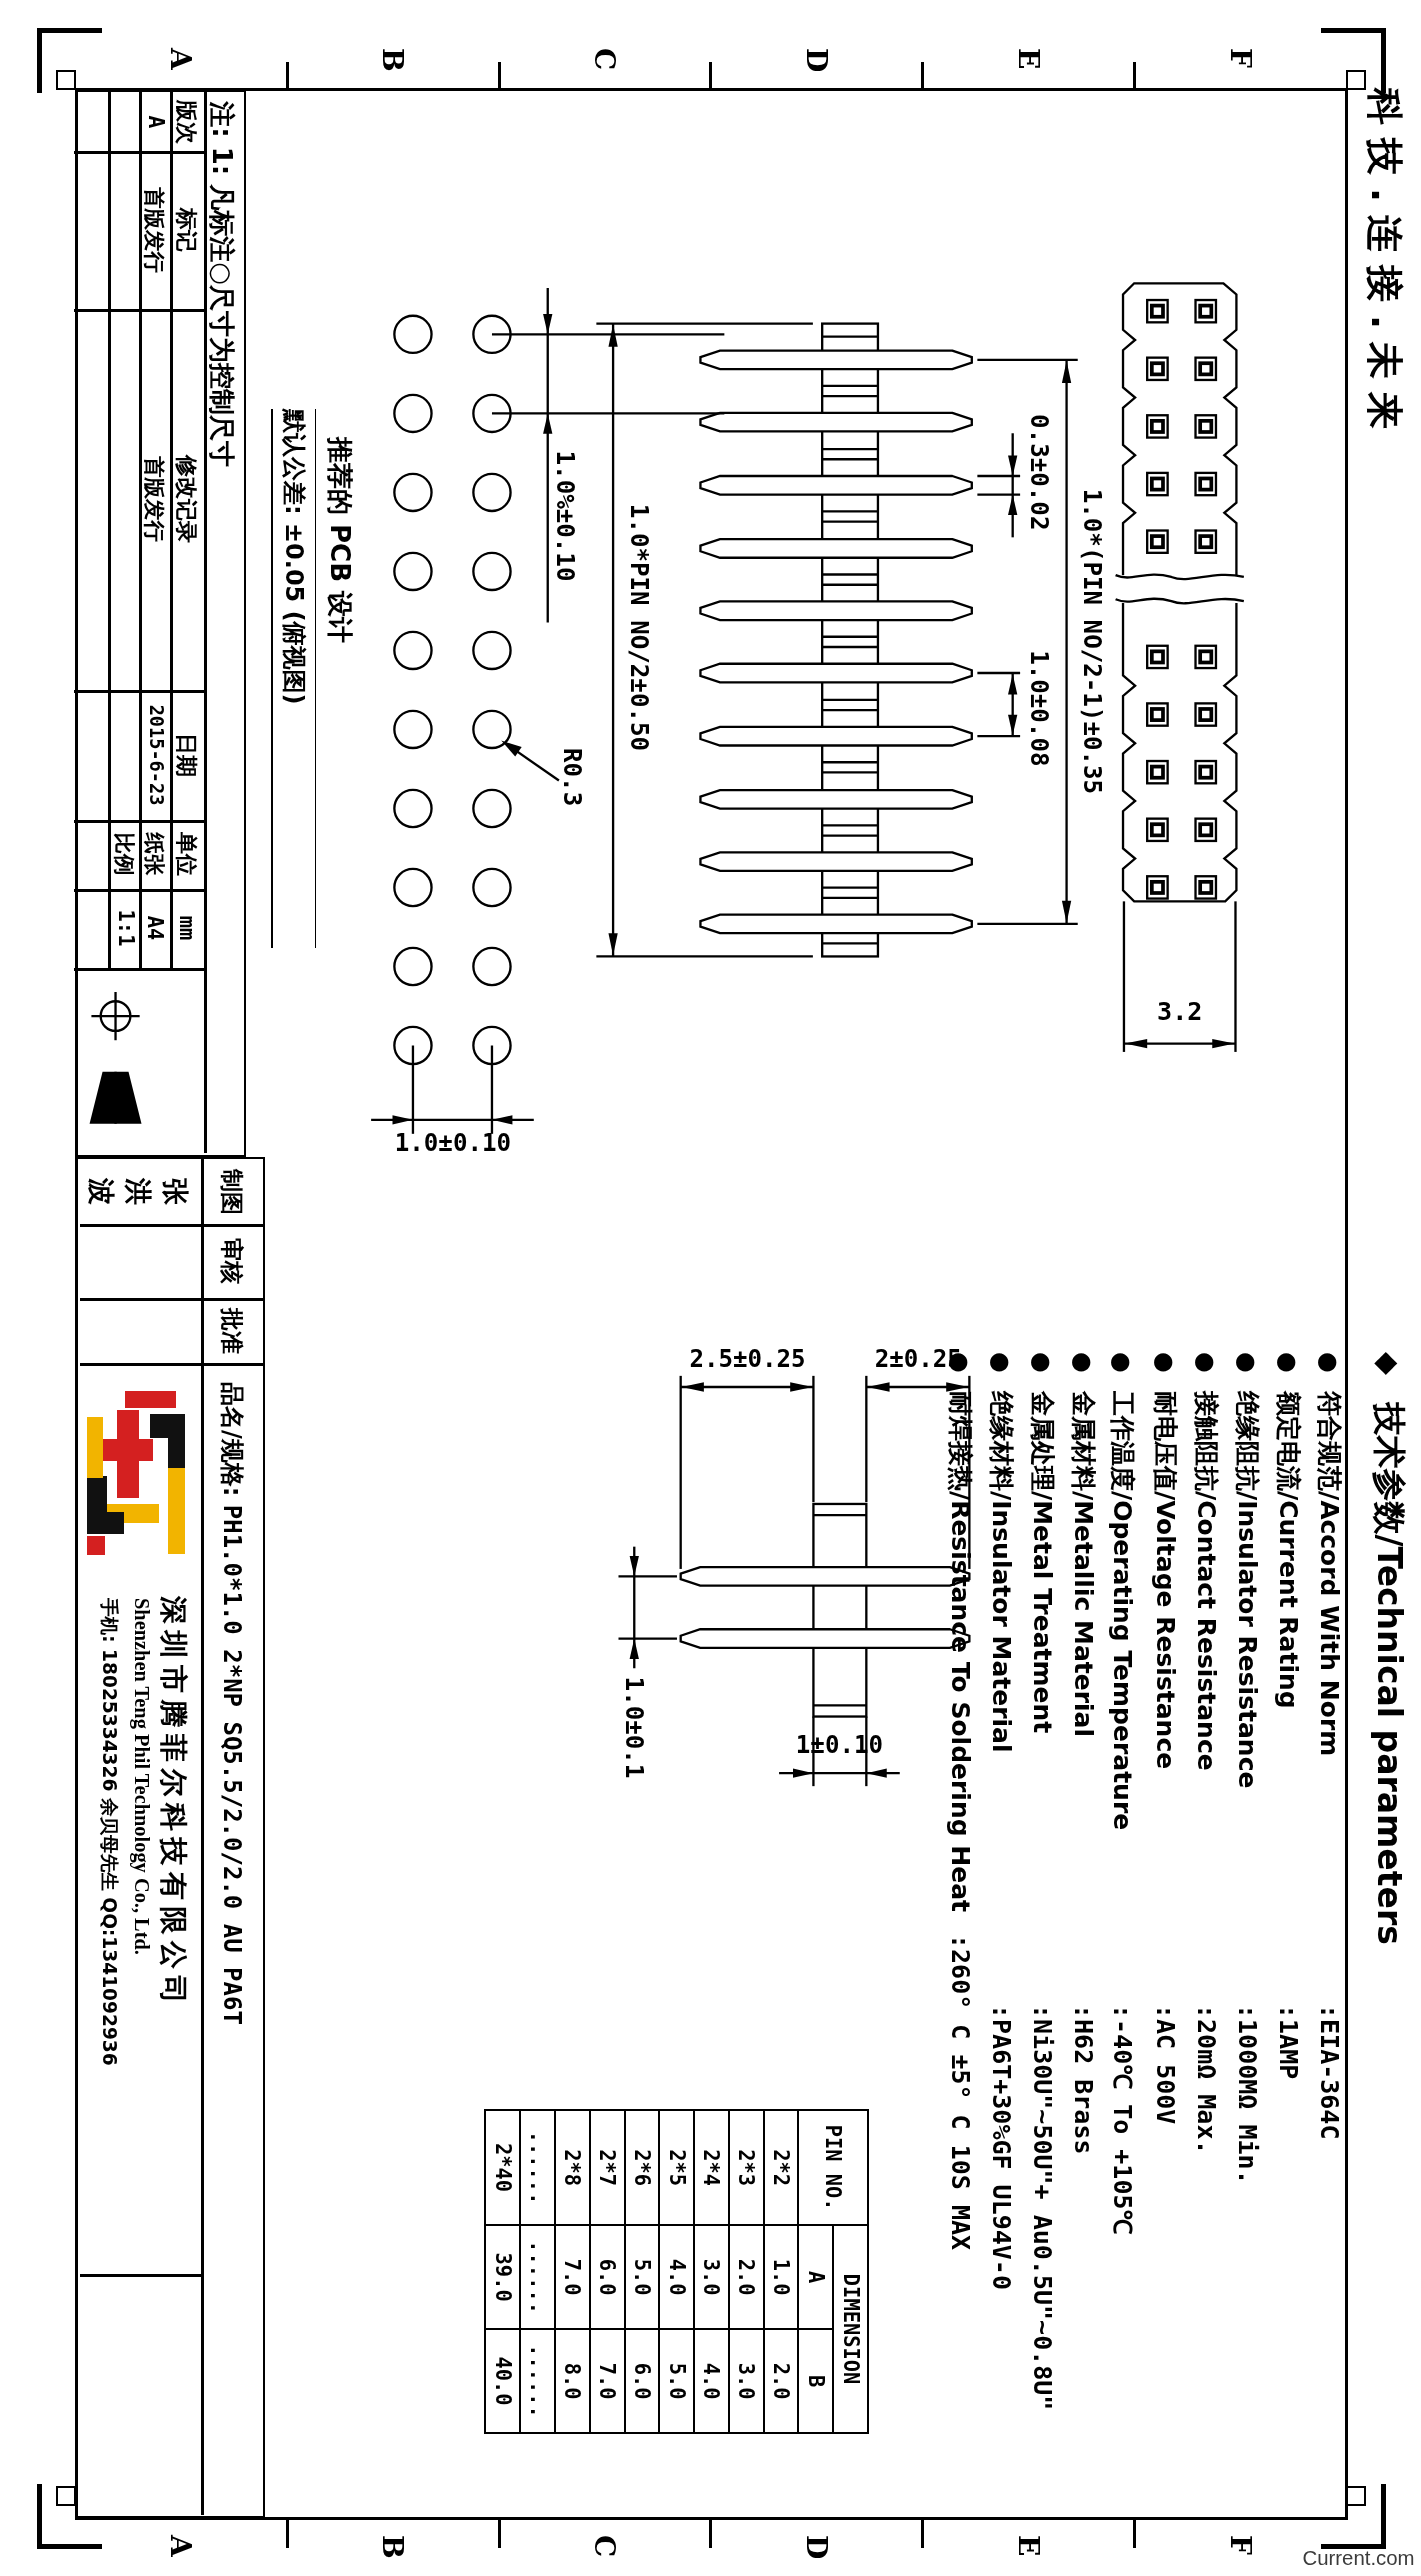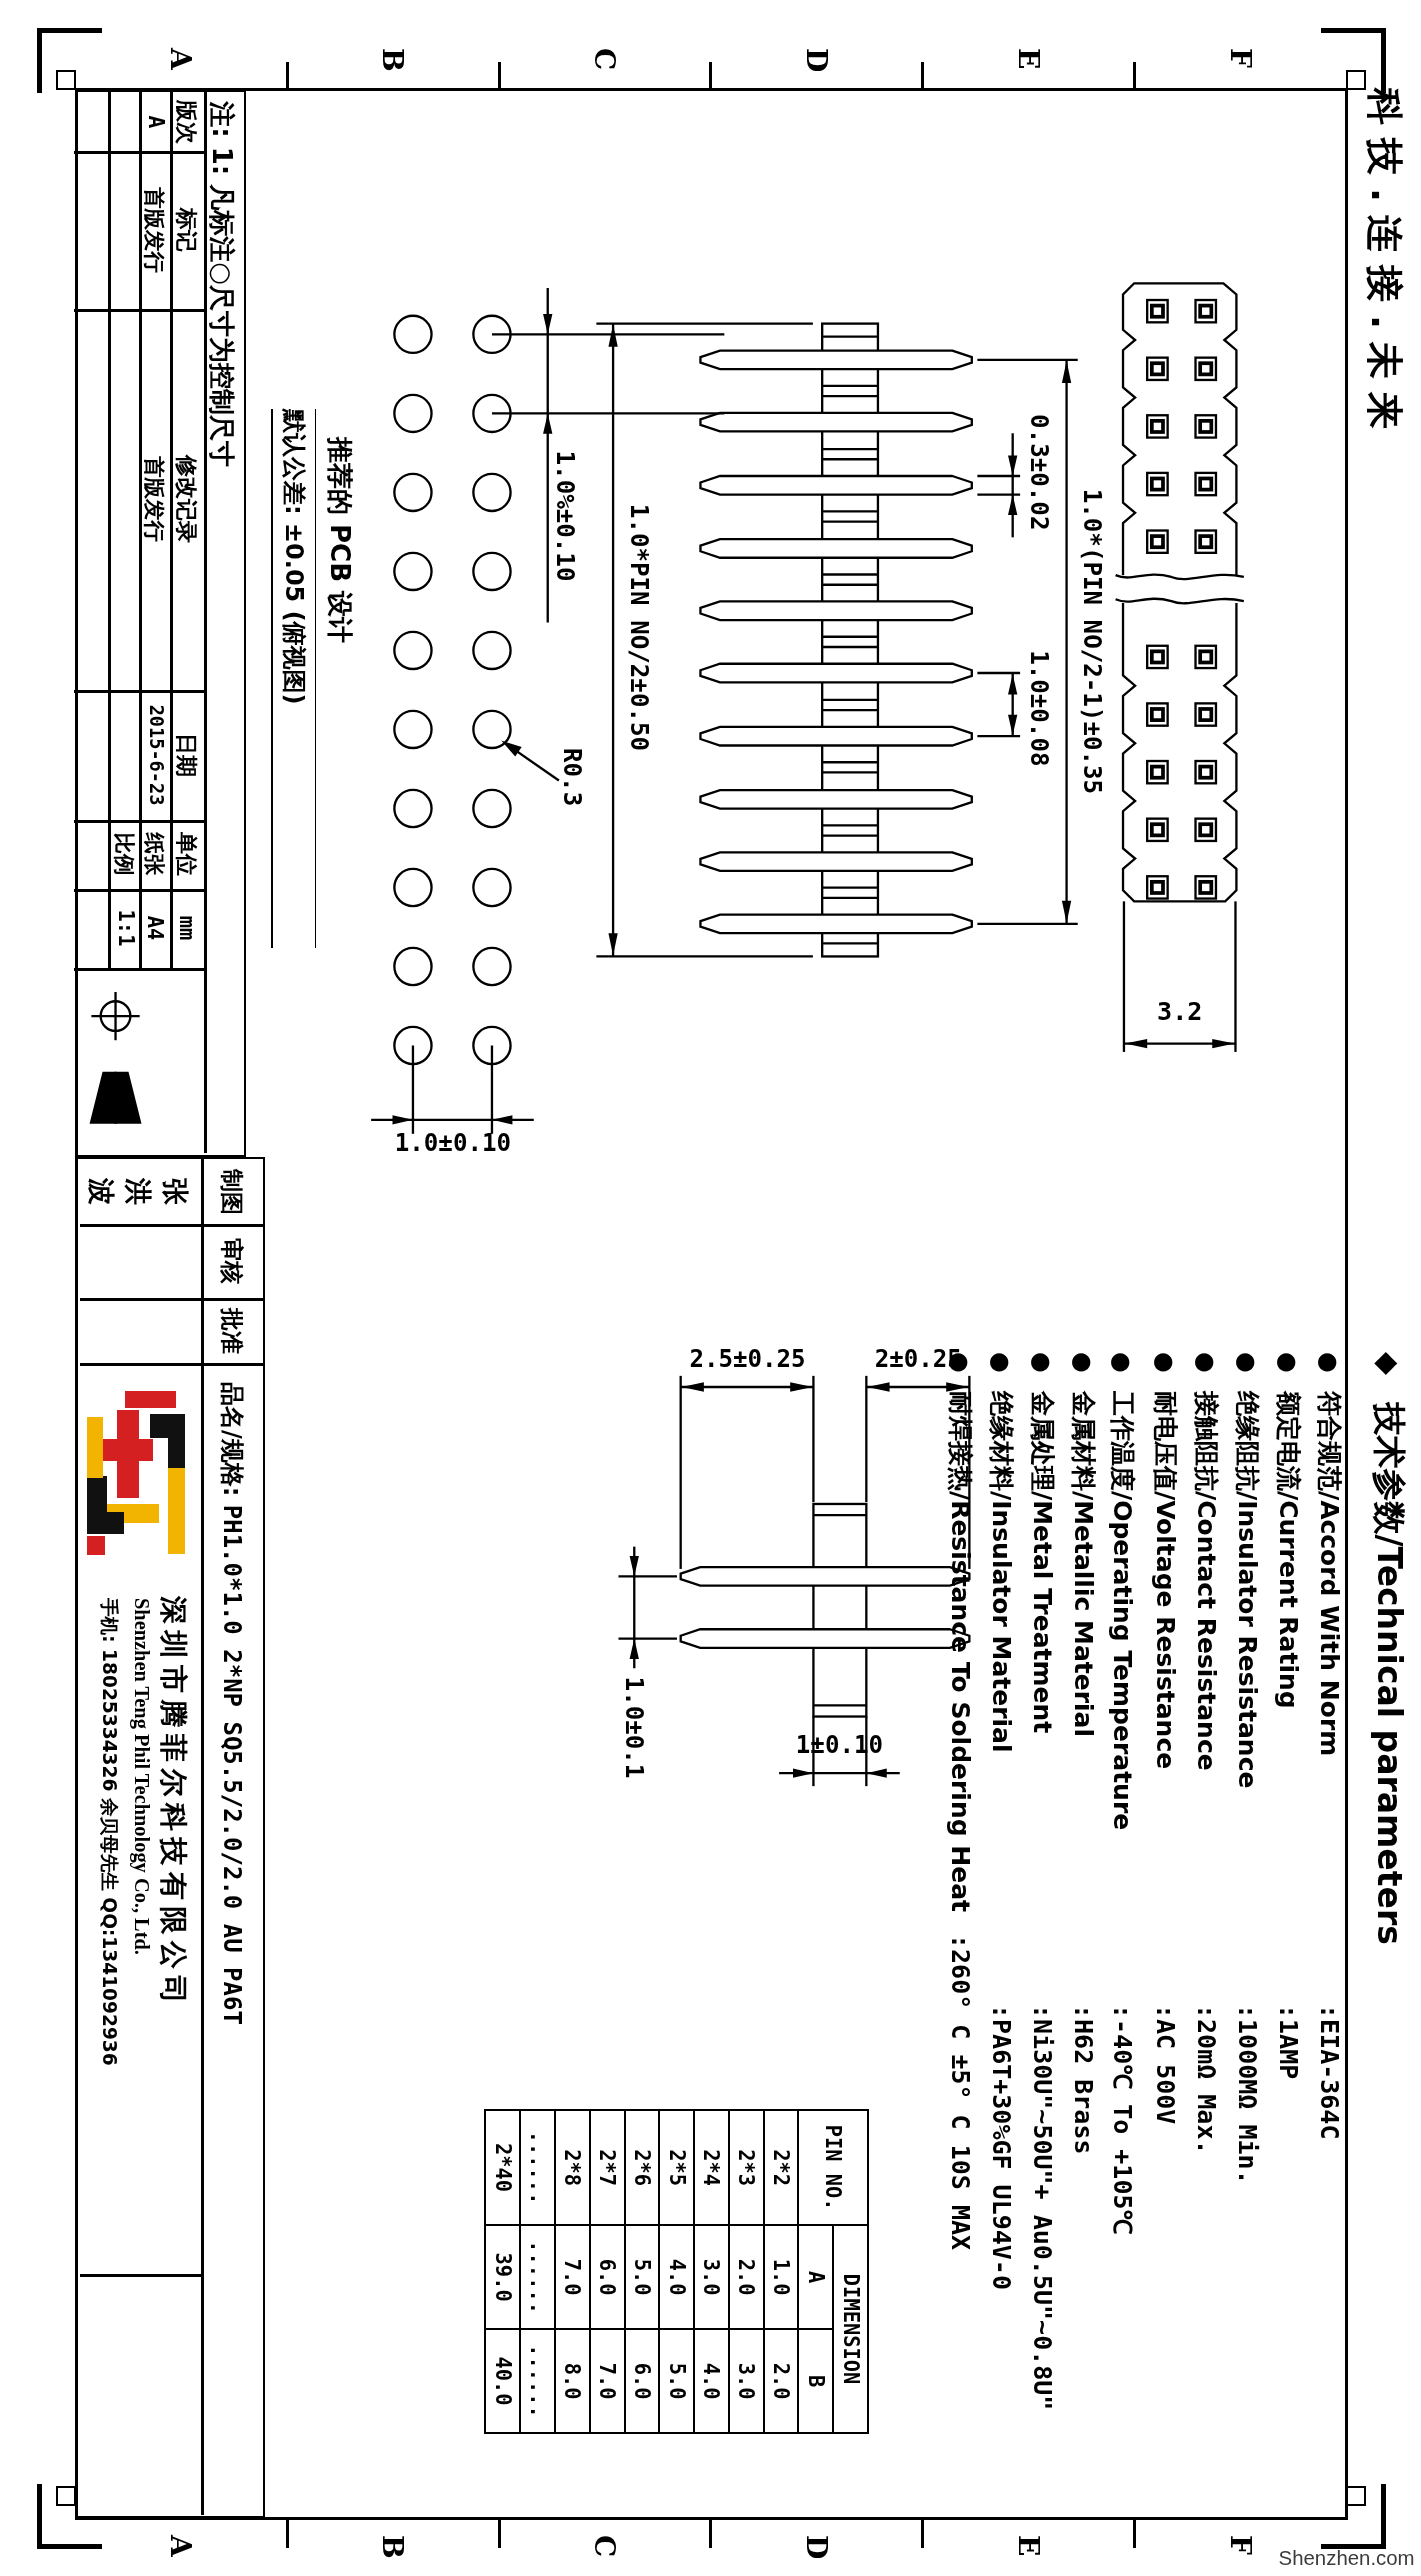--- a/index.html
+++ b/index.html
@@ -520,15 +520,15 @@
   <div class="cornersq" style="left:1346px;top:2486px;"></div>
   <div class="trim" style="left:37px;top:28px;width:4.6px;height:65px;"></div>
   <div class="trim" style="left:37px;top:28px;width:65px;height:4.6px;"></div>
   <div class="trim" style="left:1381px;top:28px;width:4.6px;height:65px;"></div>
   <div class="trim" style="left:1321px;top:28px;width:65px;height:4.6px;"></div>
   <div class="trim" style="left:37px;top:2484px;width:4.6px;height:65px;"></div>
   <div class="trim" style="left:37px;top:2544px;width:65px;height:4.6px;"></div>
   <div class="trim" style="left:1381px;top:2484px;width:4.6px;height:65px;"></div>
   <div class="trim" style="left:1321px;top:2544px;width:65px;height:4.6px;"></div>
 
-  <div id="watermark">Shenzhen.com</div>
+  <div id="watermark">Current.com</div>
 </div>
 
 
 </body></html>

